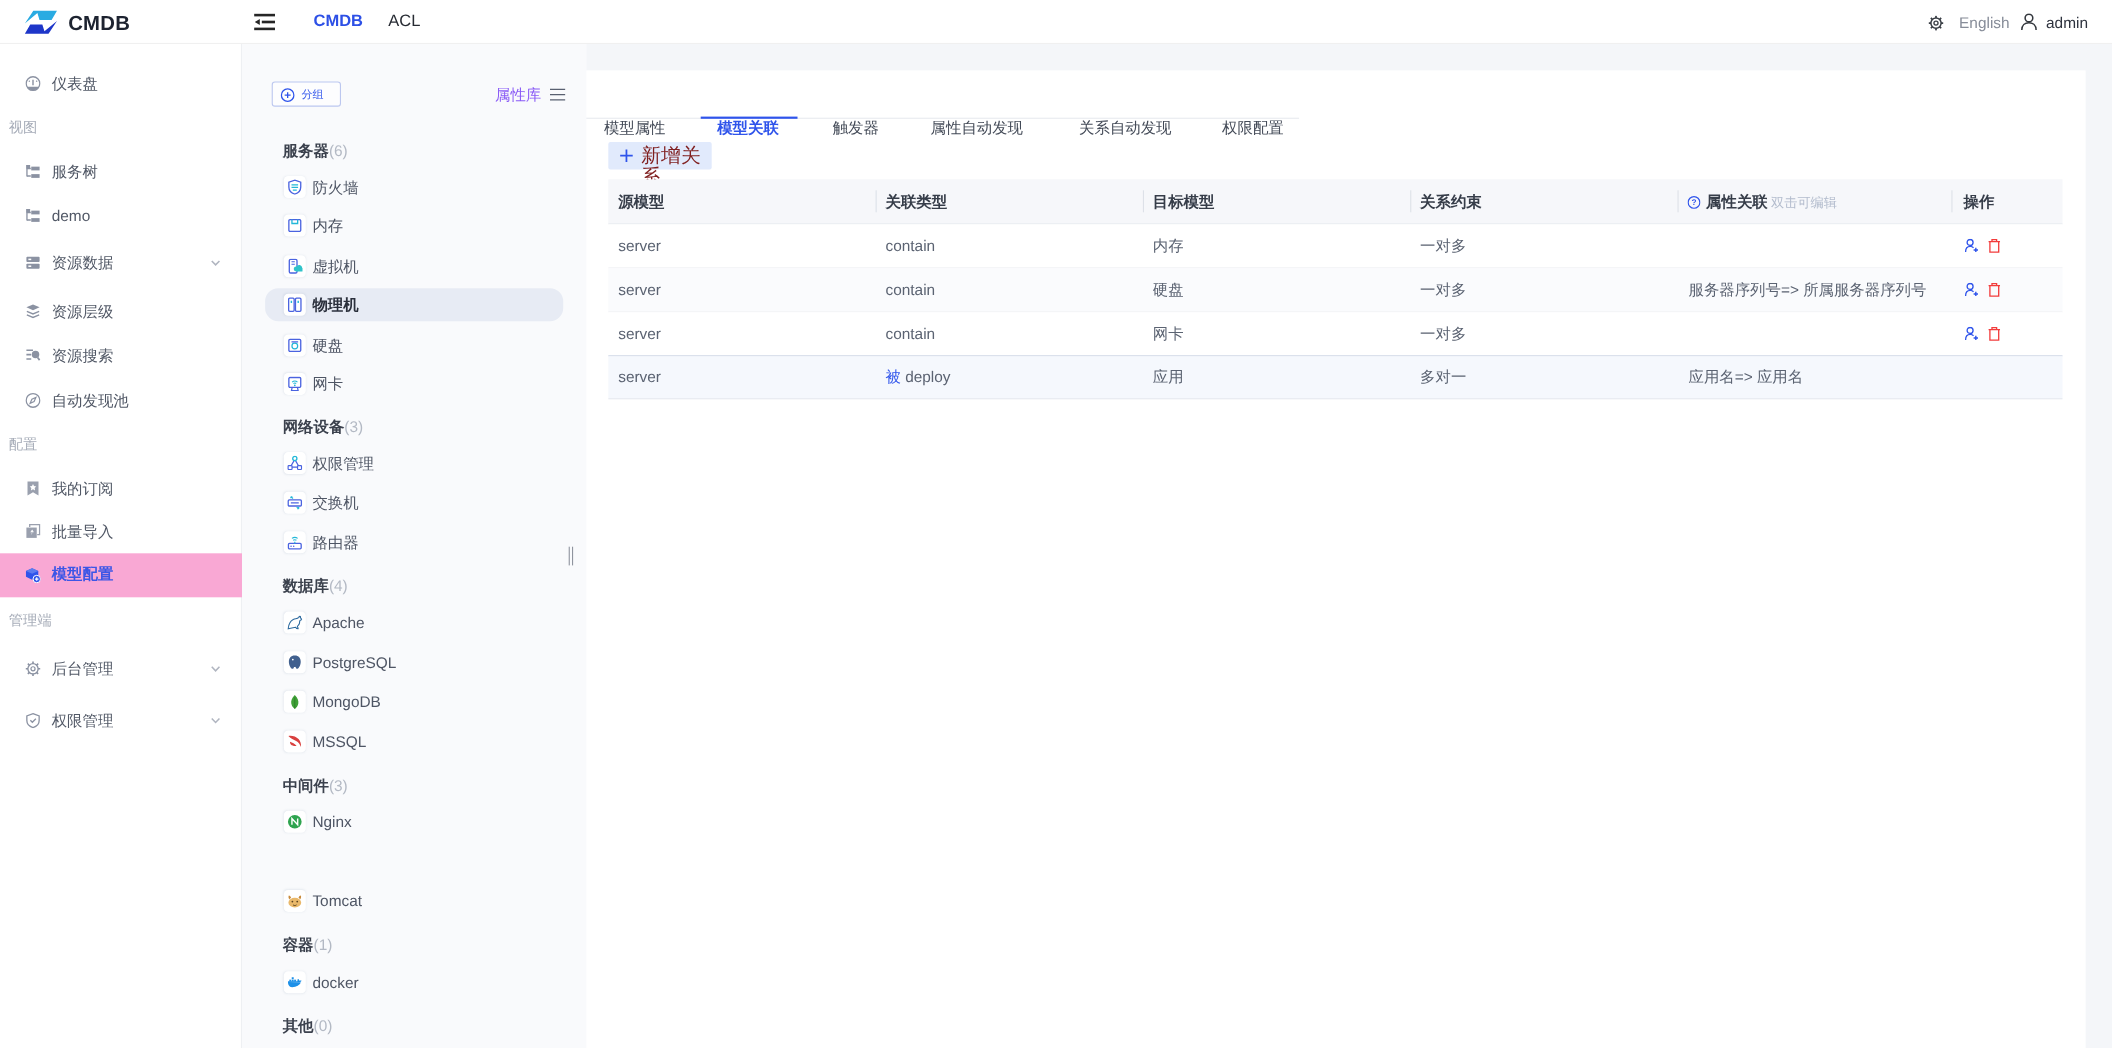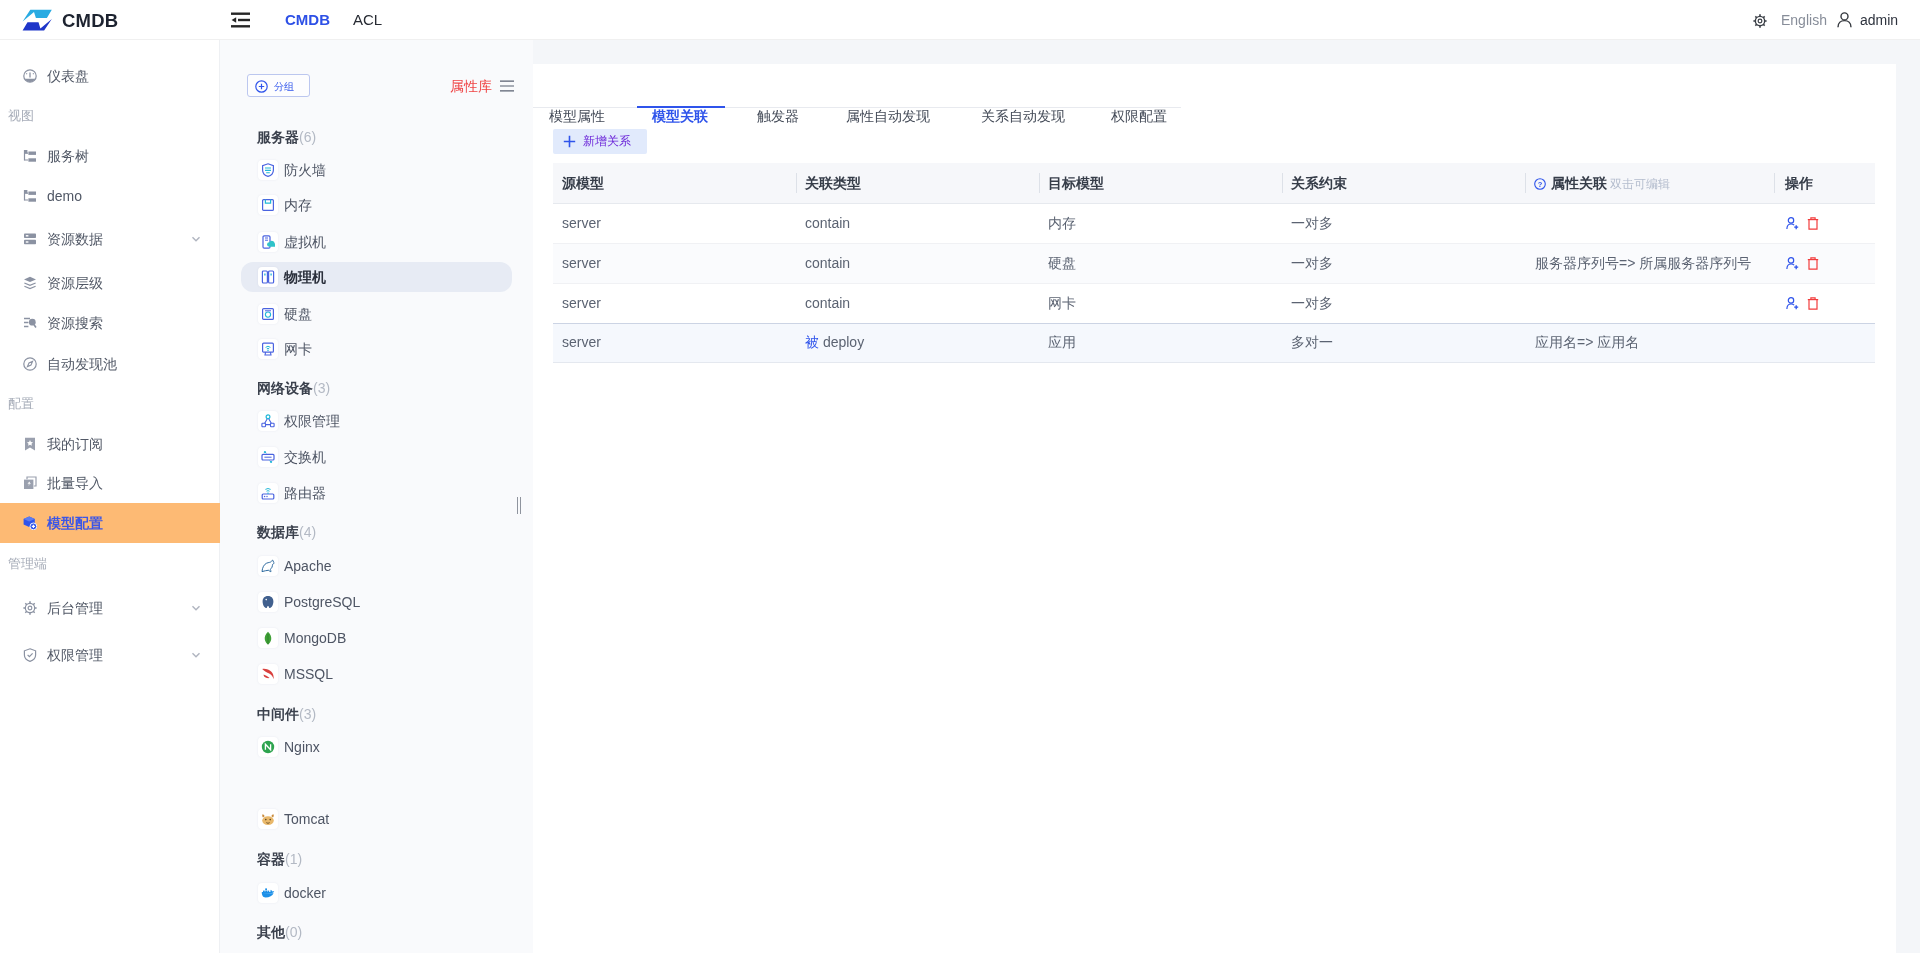--- a/index.html
+++ b/index.html
@@ -9,21 +9,21 @@
   .ab { position:absolute; }
   
   #topbar { left:0; top:0; width:1920px; height:40px; background:#fff; border-bottom:1px solid #f0f0f0; z-index:5; }
   
   #side1 { left:0; top:40px; width:220px; height:913px; background:#fff; border-right:1px solid #eef0f3; }
   .m-item { position:absolute; left:0; width:220px; height:40px; }
   .m-ic { position:absolute; left:23px; top:13px; width:14px; height:14px; }
   .m-tx { position:absolute; left:47px; top:10px; height:20px; line-height:20px; color:#515866; font-size:14px; }
   .m-sec { position:absolute; left:8px; width:200px; height:18px; line-height:18px; color:#a6acb8; font-size:13px; }
   .m-chev { position:absolute; left:190px; top:14px; width:12px; height:12px; }
-  .m-sel { background:#fdba74; }
+  .m-sel { background:#f9a8d4;font-family:Liberation Mono, monospace; }
   .m-sel .m-tx { color:#3c56e6; font-weight:bold; }
   
   #side2 { left:220px; top:40px; width:313px; height:913px; background:#f9fafc; }
   .g-head { position:absolute; left:37px; height:20px; line-height:20px; font-weight:bold; color:#3b414d; font-size:14px; }
   .g-head span { font-weight:normal; color:#b3b9c4; }
   .g-item { position:absolute; left:21px; width:271px; height:30px; }
   .g-box { position:absolute; left:17px; top:5px; width:20px; height:20px; background:#fff; border-radius:4px; box-shadow:0 0 2px rgba(100,120,160,.12); }
   .g-box svg { position:absolute; left:3px; top:3px; }
   .g-tx { position:absolute; left:43px; top:5px; height:20px; line-height:20px; color:#4e5564; font-size:14px; }
   .g-sel { background:#e7ebf4; border-radius:12px; }
@@ -190,21 +190,21 @@
   </div>
 </div>
 <div class="ab" id="side2">
   <div class="ab" style="left:27px;top:34px;width:63px;height:23px;background:#fdfdfe;border:1px solid #bcc7ef;border-radius:3px">
     <svg class="ab" style="left:7px;top:4.5px" width="13" height="13" viewBox="0 0 13 13" fill="none" stroke="#2f54eb" stroke-width="1.2">
         <circle cx="6.5" cy="6.5" r="5.7"></circle>
         <path d="M6.5 3.8 V9.2 M3.8 6.5 H9.2"></path>
       </svg>
     <div class="ab" style="left:26px;top:3px;height:17px;line-height:17px;font-size:10px;color:#2f54eb">分组</div>
   </div>
-  <div class="ab" style="left:230px;top:36px;height:20px;line-height:20px;font-size:14px;color:#ef4444">属性库</div>
+  <div class="ab" style="left:230px;top:36px;height:20px;line-height:20px;font-size:14px;color:#8b5cf6">属性库</div>
   <svg class="ab" style="left:280px;top:40px" width="14" height="12" viewBox="0 0 14 12" stroke="#596070" stroke-width="1.2">
       <path d="M0 1.2 H14 M0 6 H14 M0 10.8 H14"></path>
     </svg>
 
   <div class="g-head" style="top:87px">服务器<span>(6)</span></div>
   <div class="g-item" style="top:115px">
     <div class="g-box">
         <svg width="14" height="14" viewBox="0 0 14 14">
           <path d="M7 0.8 L12.4 2.6 V7 C12.4 10.6 10 12.6 7 13.4 C4 12.6 1.6 10.6 1.6 7 V2.6 Z" fill="none" stroke="#4a63e0" stroke-width="1.2"></path>
           <path d="M4 5 H10 M4 7.4 H10 M5.2 9.8 H8.8" stroke="#23b8d8" stroke-width="1.1"></path>
@@ -386,21 +386,21 @@
   <div class="tab" style="left:224px">触发器</div>
   <div class="tab" style="left:313px">属性自动发现</div>
   <div class="tab" style="left:448px">关系自动发现</div>
   <div class="tab" style="left:578px">权限配置</div>
   <div class="ab" style="left:104px;top:65.5px;width:88px;height:2.6px;background:#2f54eb"></div>
 
   <div class="ab" style="left:20px;top:89px;width:94px;height:25px;background:#e1eafc;border-radius:2px">
     <svg class="ab" style="left:10px;top:6px" width="13" height="13" viewBox="0 0 13 13" stroke="#2f54eb" stroke-width="1.6">
         <path d="M6.5 0.8 V12.2 M0.8 6.5 H12.2"></path>
       </svg>
-    <div class="ab" style="left:30px;top:3px;height:19px;line-height:19px;font-size:12px;color:#6d28d9">新增关系</div>
+    <div class="ab" style="left:30px;top:3px;height:19px;line-height:19px;font-size:18px;color:#7f1d1d">新增关系</div>
   </div>
 
   <div class="ab" id="tbl" style="left:20px;top:123px;width:1322px;height:199px">
     <div class="th" style="left:0;width:1322px"></div>
     <div class="sep" style="left:243px"></div>
     <div class="sep" style="left:486px"></div>
     <div class="sep" style="left:729px"></div>
     <div class="sep" style="left:972px"></div>
     <div class="sep" style="left:1221px"></div>
     <div class="th-tx" style="left:9px">源模型</div>

